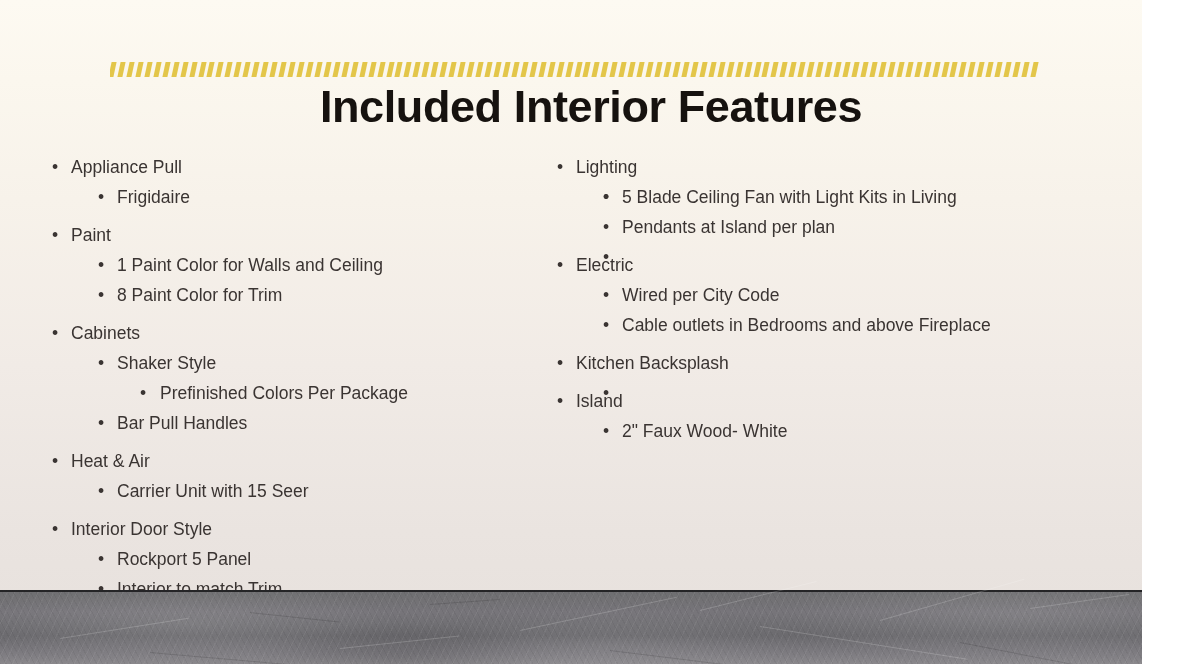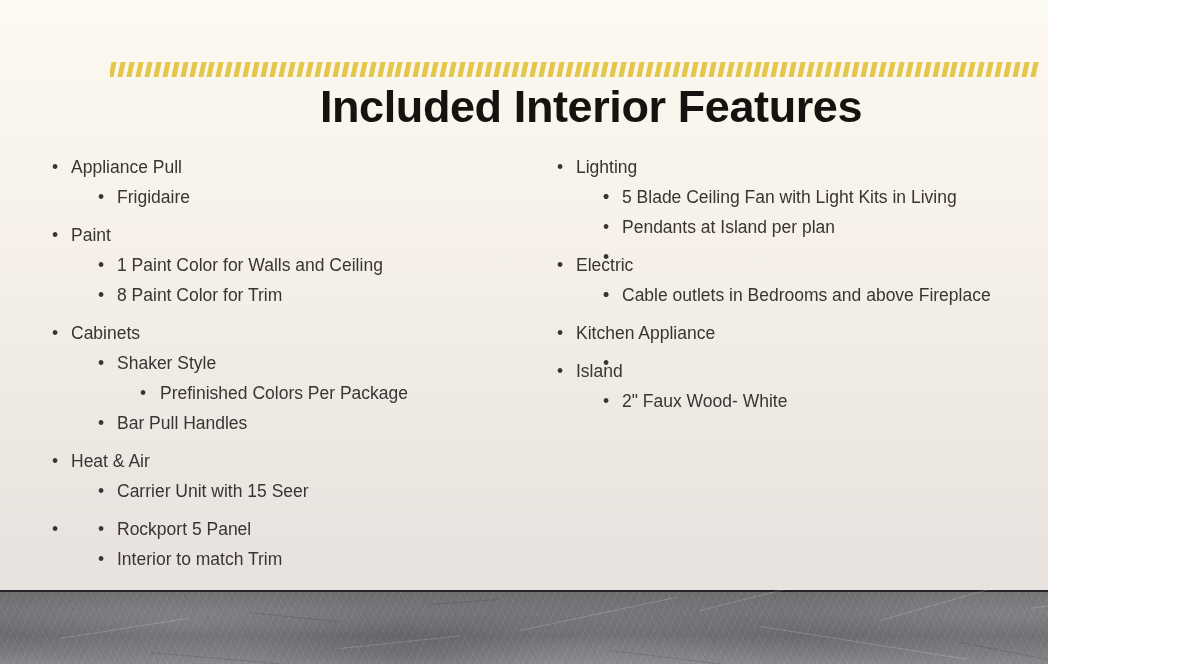--- a/index.html
+++ b/index.html
@@ -7,21 +7,21 @@
     margin: 0;
     padding: 0;
     background: #ffffff;
   }
   body {
     font-family: "Liberation Sans", sans-serif;
   }
 
   #slide {
     position: relative;
-    width: 1048px;
+    width: 1142px;
     height: 664px;
     overflow: hidden;
     background: linear-gradient(to bottom,
         #fdfaf2 0%,
         #fbf7ee 12%,
         #f7f2ea 30%,
         #f1ebe6 55%,
         #eae4e0 80%,
         #e6e0dc 100%);
   }
@@ -251,37 +251,37 @@
         <li class="item l2"><span class="bullet">•</span><span class="label">Frigidaire</span></li>
         <li class="item l1"><span class="bullet">•</span><span class="label">Paint</span></li>
         <li class="item l2"><span class="bullet">•</span><span class="label">1 Paint Color for Walls and Ceiling</span></li>
         <li class="item l2"><span class="bullet">•</span><span class="label">8 Paint Color for Trim</span></li>
         <li class="item l1"><span class="bullet">•</span><span class="label">Cabinets</span></li>
         <li class="item l2"><span class="bullet">•</span><span class="label">Shaker Style</span></li>
         <li class="item l3"><span class="bullet">•</span><span class="label">Prefinished Colors Per Package</span></li>
         <li class="item l2"><span class="bullet">•</span><span class="label">Bar Pull Handles</span></li>
         <li class="item l1"><span class="bullet">•</span><span class="label">Heat &amp; Air</span></li>
         <li class="item l2"><span class="bullet">•</span><span class="label">Carrier Unit with 15 Seer</span></li>
-        <li class="item l1"><span class="bullet">•</span></li>
+        <li class="item l1"><span class="bullet">•</span><span class="label">Interior Door Style</span></li>
         <li class="item l2"><span class="bullet">•</span><span class="label">Rockport 5 Panel</span></li>
         <li class="item l2"><span class="bullet">•</span><span class="label">Interior to match Trim</span></li>
       </ul>
   </div>
 
   <div class="column" id="right-column">
     <ul class="lvl" id="right-list">
         <li class="item l1"><span class="bullet">•</span><span class="label">Lighting</span></li>
         <li class="item l2"><span class="bullet">•</span></li>
         <li class="item l2"><span class="bullet">•</span><span class="label">5 Blade Ceiling Fan with Light Kits in Living</span></li>
         <li class="item l2"><span class="bullet">•</span><span class="label">Pendants at Island per plan</span></li>
         <li class="item l2"><span class="bullet">•</span></li>
         <li class="item l1"><span class="bullet">•</span><span class="label">Electric</span></li>
-        <li class="item l2"><span class="bullet">•</span></li>
+        <li class="item l2"><span class="bullet">•</span><span class="label">Wired per City Code</span></li>
         <li class="item l2"><span class="bullet">•</span><span class="label">Cable outlets in Bedrooms and above Fireplace</span></li>
-        <li class="item l1"><span class="bullet">•</span><span class="label">Kitchen Appliance</span></li>
+        <li class="item l1"><span class="bullet">•</span><span class="label">Kitchen Backsplash</span></li>
         <li class="item l2"><span class="bullet">•</span></li>
         <li class="item l1"><span class="bullet">•</span><span class="label">Island</span></li>
         <li class="item l2"><span class="bullet">•</span><span class="label">2" Faux Wood- White</span></li>
       </ul>
   </div>
 
   <div id="stone-band">
       <span class="scratch" style="left: 60px; top: 48px; width: 130px; transform: rotate(-9deg);"></span>
       <span class="scratch dark" style="left: 250px; top: 22px; width: 90px; transform: rotate(6deg);"></span>
       <span class="scratch dark" style="left: 430px; top: 14px; width: 70px; transform: rotate(-4deg);"></span>

